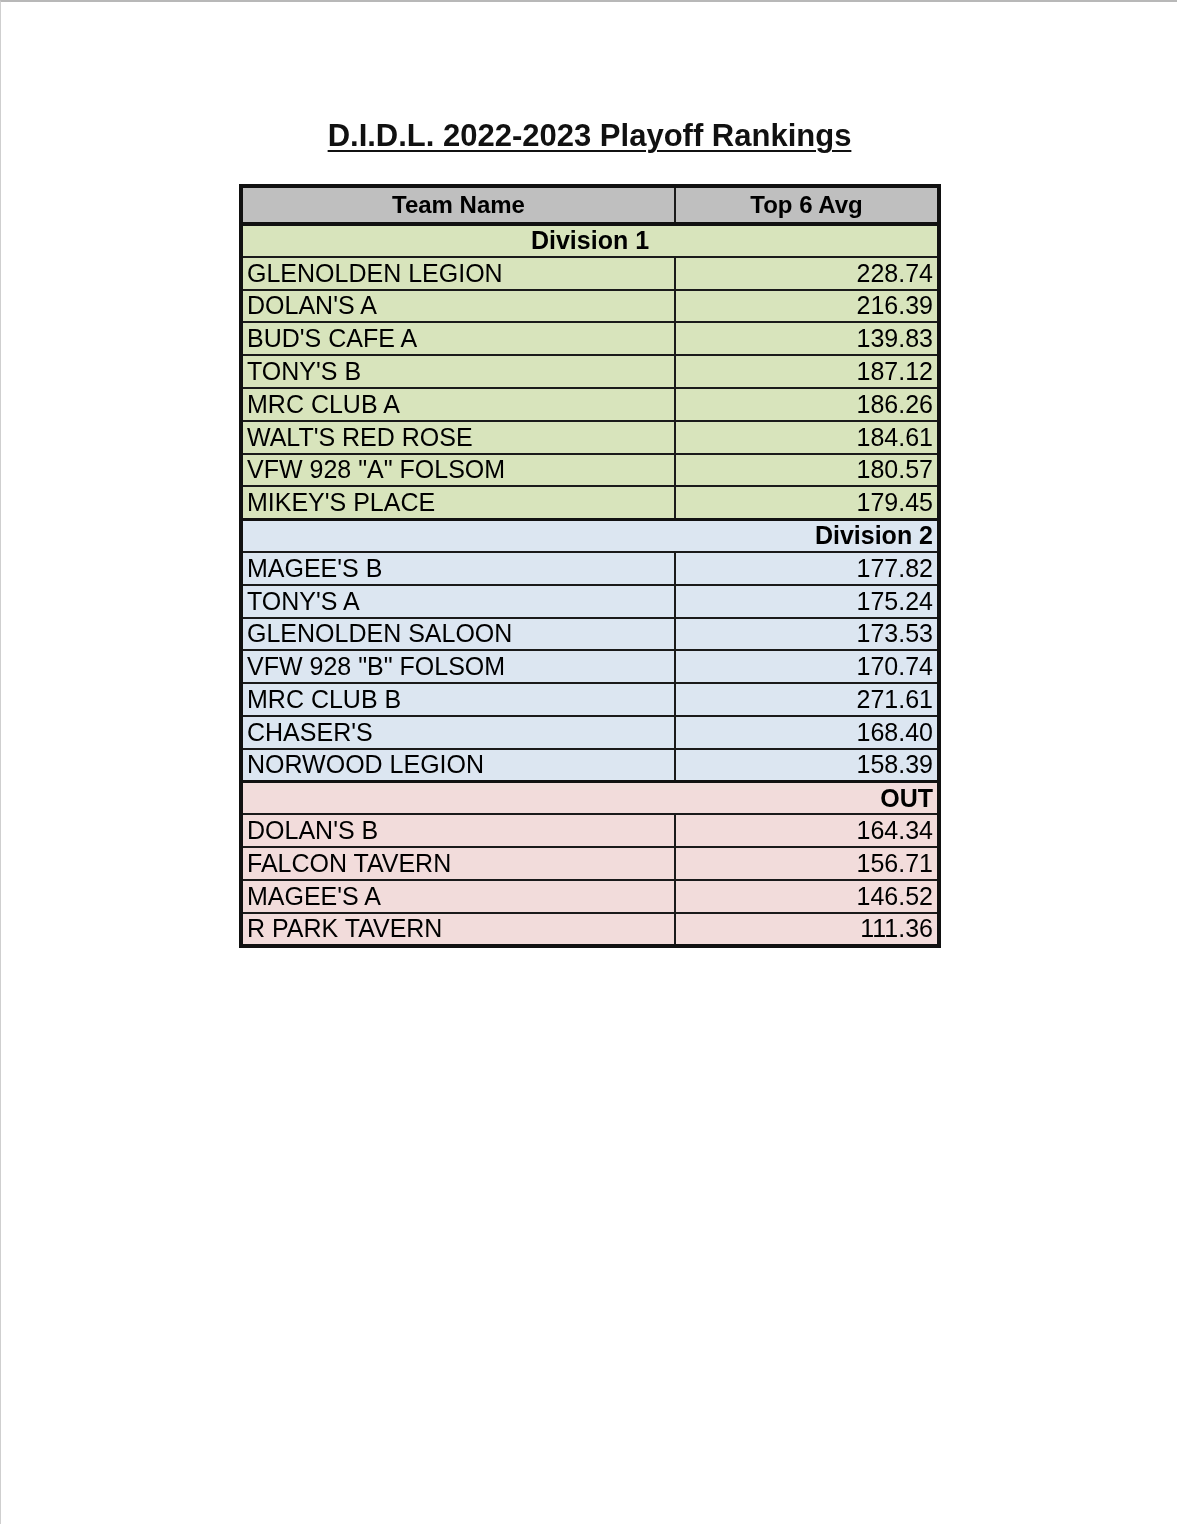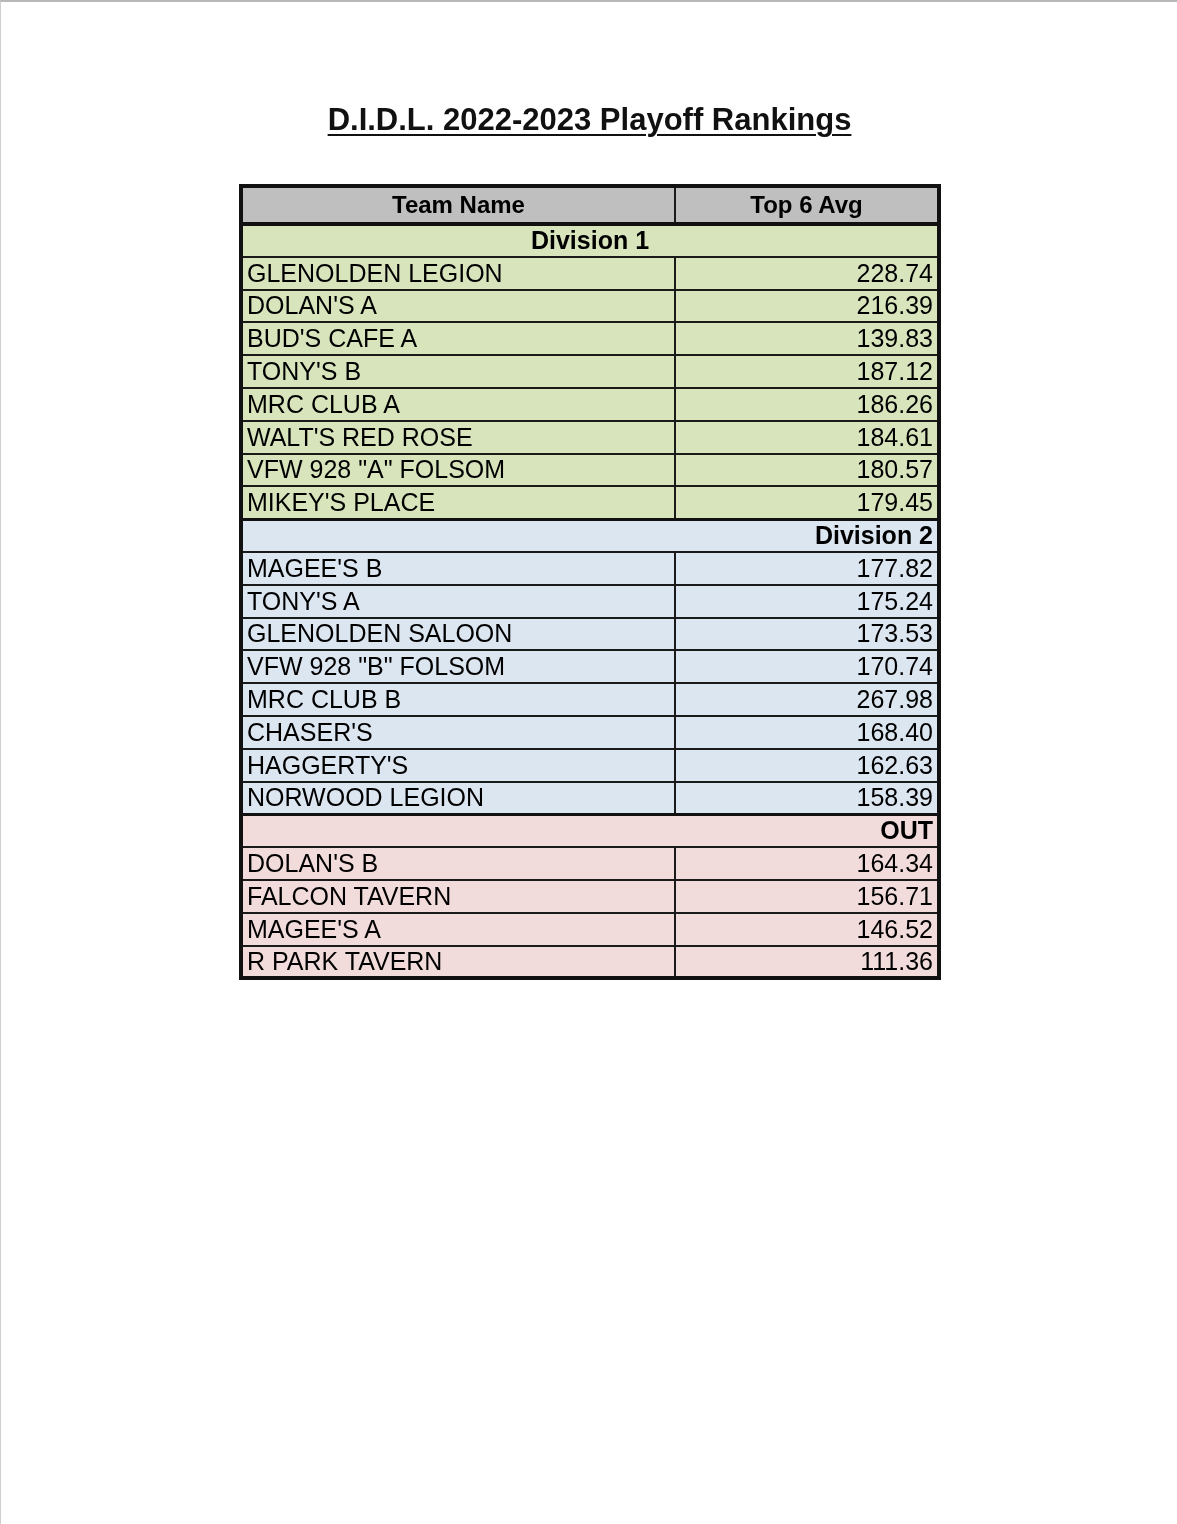--- a/index.html
+++ b/index.html
@@ -3,21 +3,21 @@
 <meta charset="utf-8">
 <style>
   html, body { margin: 0; padding: 0; background: #ffffff; }
   body {
     width: 1177px; height: 1524px; position: relative; overflow: hidden;
     font-family: "Liberation Sans", "DejaVu Sans", sans-serif;
     border-top: 2px solid #b8b8b8; border-left: 1px solid #cfcfcf;
     box-sizing: border-box;
   }
   .title {
-    position: absolute; top: 100px; left: 0; width: 1177px; text-align: center;
+    position: absolute; top: 116px; left: 0; width: 1177px; text-align: center;
   }
   .title span {
     font-weight: bold; font-size: 31px; text-decoration: underline;
     text-decoration-thickness: 2px; text-underline-offset: 4px; color: #111;
     letter-spacing: 0px;
   }
   table.rank {
     position: absolute; left: 238px; top: 182px; width: 702px;
     border-collapse: collapse; border: 4px solid #111;
   }
@@ -98,29 +98,25 @@
       <tr class="div2">
         <td>GLENOLDEN SALOON</td>
         <td class="val">173.53</td>
       </tr>
       <tr class="div2">
         <td>VFW 928 "B" FOLSOM</td>
         <td class="val">170.74</td>
       </tr>
       <tr class="div2">
         <td>MRC CLUB B</td>
-        <td class="val">267.98</td>
+        <td class="val">271.61</td>
       </tr>
       <tr class="div2">
         <td>CHASER'S</td>
         <td class="val">168.40</td>
-      </tr>
-      <tr class="div2">
-        <td>HAGGERTY'S</td>
-        <td class="val">162.63</td>
       </tr>
       <tr class="div2">
         <td>NORWOOD LEGION</td>
         <td class="val">158.39</td>
       </tr>
       <tr class="sect out">
         <td colspan="2">OUT</td>
       </tr>
       <tr class="out">
         <td>DOLAN'S B</td>

